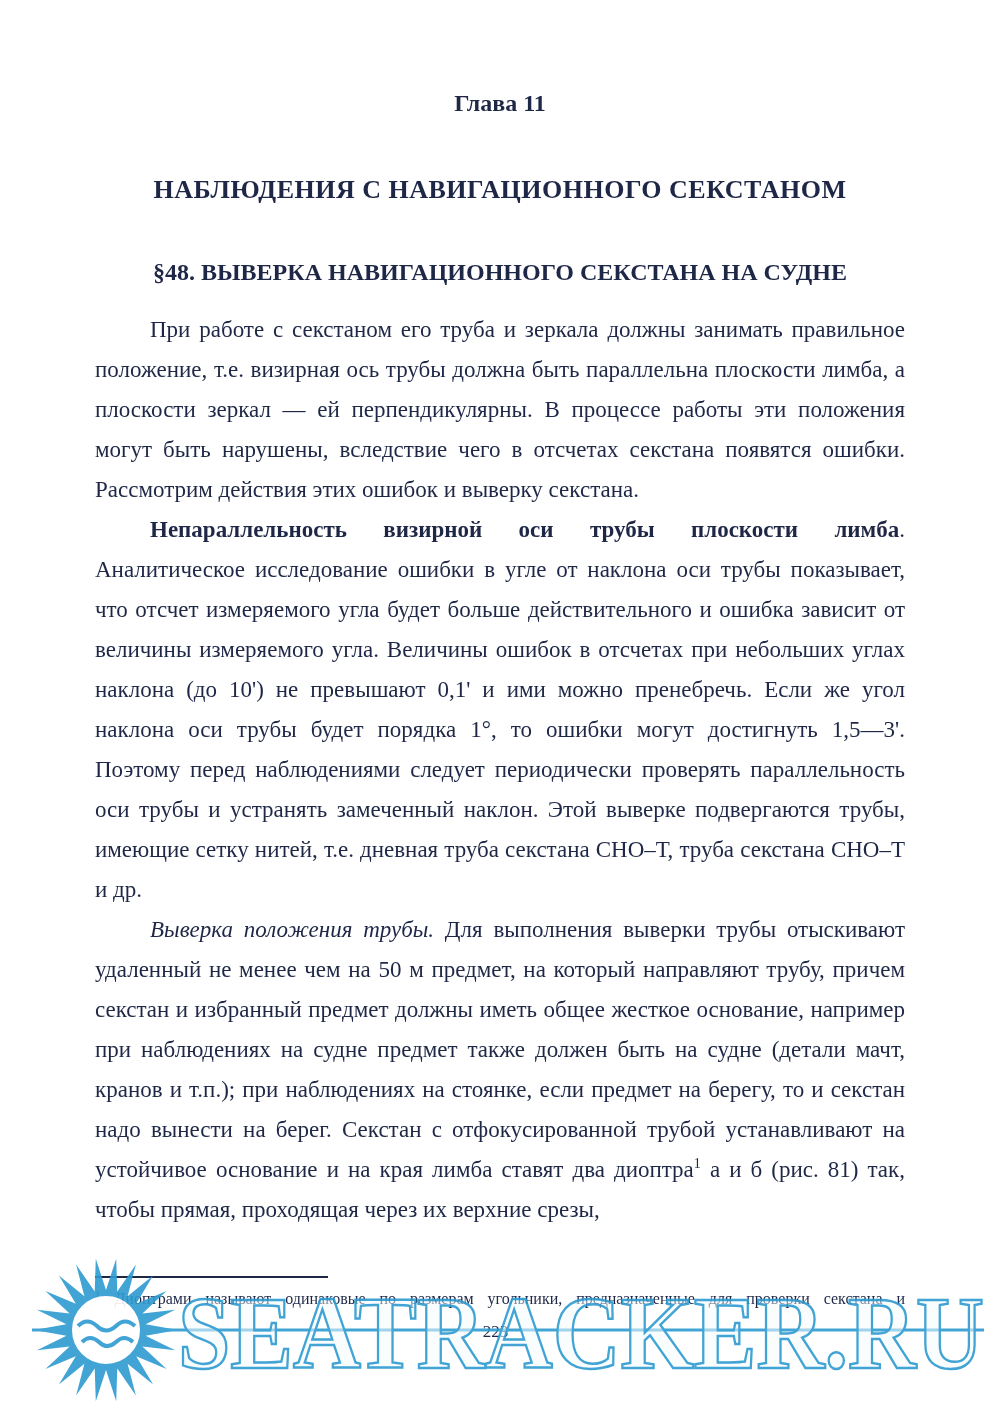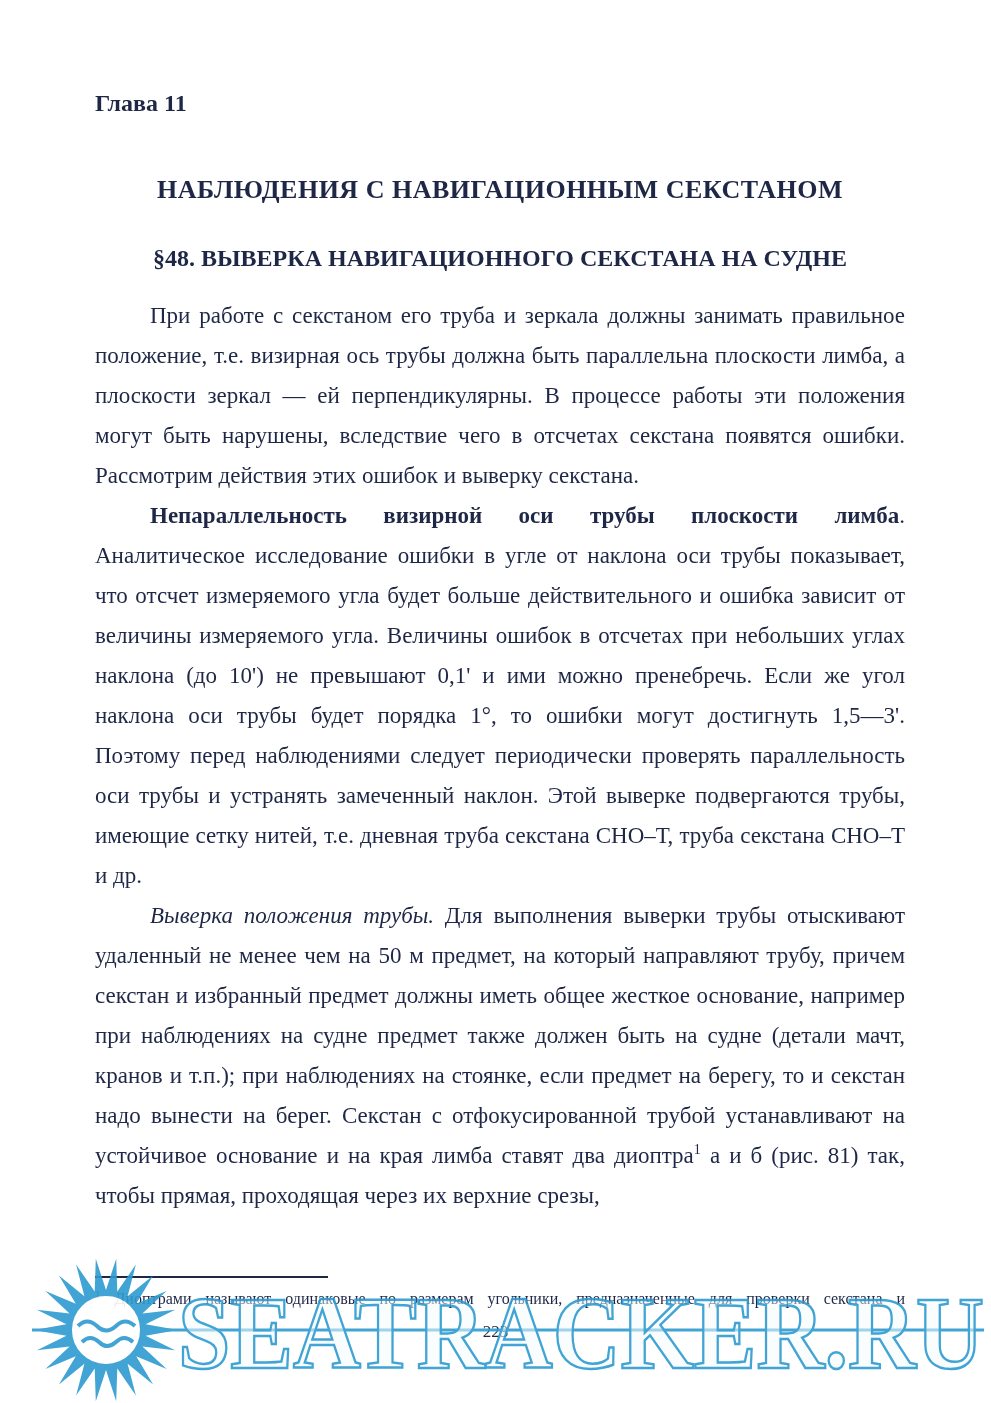--- a/index.html
+++ b/index.html
@@ -11,33 +11,33 @@
     position:relative;
     overflow:hidden;
   }
   .page{
     position:absolute;
     left:95px;top:0;
     width:810px;
   }
   .chapter{
     margin-top:90px;
-    text-align:left;
+    text-align:center;
     font-weight:bold;
     font-size:24px;
   }
   .title{
     margin:58px 0 0 0;
     text-align:center;
     font-weight:bold;
     font-size:26px;
     letter-spacing:.5px;
   }
   .section{
-    margin:40px 0 0 0;
+    margin:54px 0 0 0;
     text-align:center;
     font-weight:bold;
     font-size:24px;
   }
   .body-text{
     margin-top:24px;
     font-size:23px;
     line-height:40px;
     text-align:justify;
   }
@@ -77,21 +77,21 @@
     left:26px;top:1252px;
     width:965px;height:150px;
     pointer-events:none;
   }
 </style>
 </head>
 <body>
 
 <div class="page">
   <div class="chapter">Глава 11</div>
-  <h1 class="title">НАБЛЮДЕНИЯ С НАВИГАЦИОННЫМ СЕКСТАНОМ</h1>
+  <h1 class="title">НАБЛЮДЕНИЯ С НАВИГАЦИОННОГО СЕКСТАНОМ</h1>
   <h2 class="section">§48. ВЫВЕРКА НАВИГАЦИОННОГО СЕКСТАНА НА СУДНЕ</h2>
   <div class="body-text">
     <p><span>При работе с секстаном его труба и зеркала должны занимать правильное положение, т.е. визирная ось трубы должна быть параллельна плоскости лимба, а плоскости зеркал — ей перпендикулярны. В процессе работы эти положения могут быть нарушены, вследствие чего в отсчетах секстана появятся ошибки. Рассмотрим действия этих ошибок и выверку секстана.</span></p>
     <p><b>Непараллельность визирной оси трубы плоскости лимба</b><span>. Аналитическое исследование ошибки в угле от наклона оси трубы показывает, что отсчет измеряемого угла будет больше действительного и ошибка зависит от величины измеряемого угла. Величины ошибок в отсчетах при небольших углах наклона (до 10') не превышают 0,1' и ими можно пренебречь. Если же угол наклона оси трубы будет порядка 1°, то ошибки могут достигнуть 1,5—3'. Поэтому перед наблюдениями следует периодически проверять параллельность оси трубы и устранять замеченный наклон. Этой выверке подвергаются трубы, имеющие сетку нитей, т.е. дневная труба секстана СНО–Т, труба секстана СНО–Т и др.</span></p>
     <p><i>Выверка положения трубы.</i><span> Для выполнения выверки трубы отыскивают удаленный не менее чем на 50 м предмет, на который направляют трубу, причем секстан и избранный предмет должны иметь общее жесткое основание, например при наблюдениях на судне предмет также должен быть на судне (детали мачт, кранов и т.п.); при наблюдениях на стоянке, если предмет на берегу, то и секстан надо вынести на берег. Секстан с отфокусированной трубой устанавливают на устойчивое основание и на края лимба ставят два диоптра</span><sup>1</sup><span> а и б (рис. 81) так, чтобы прямая, проходящая через их верхние срезы,</span></p>
   </div>
 </div>
 
 <div class="footnote-rule"></div>
 

